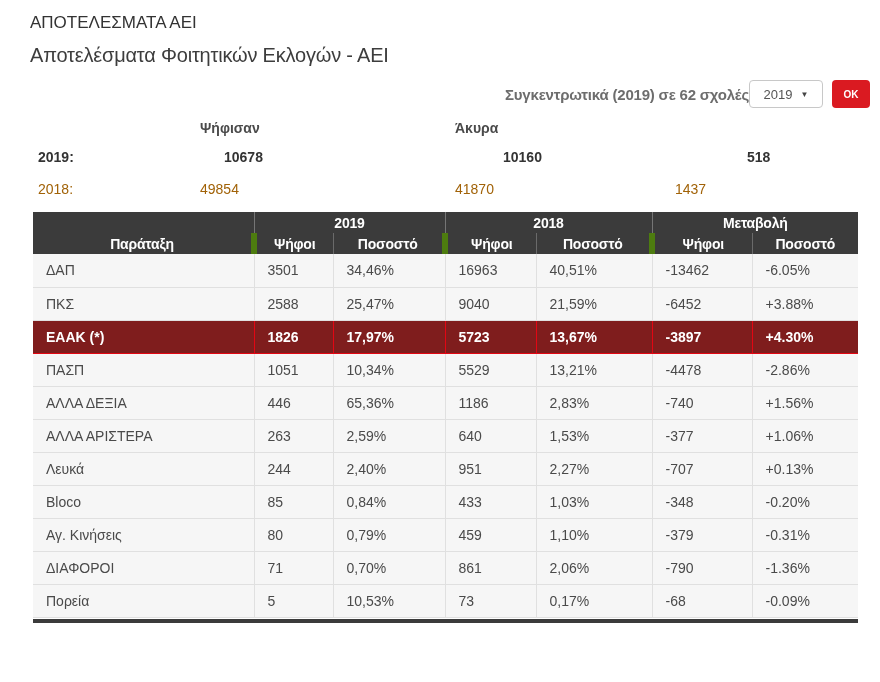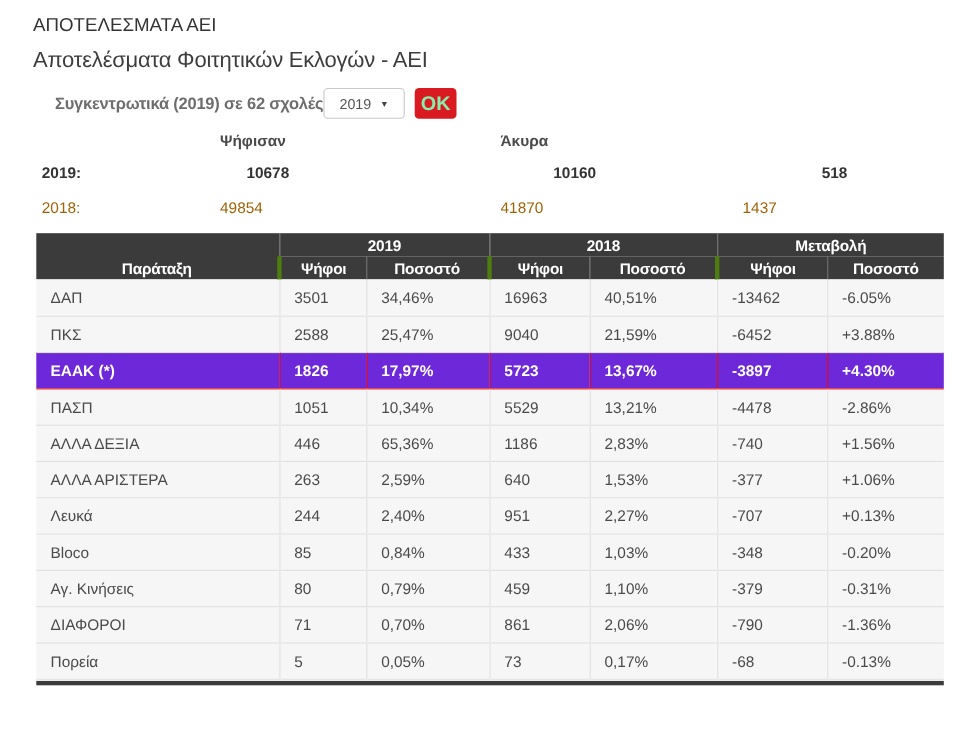--- a/index.html
+++ b/index.html
@@ -24,32 +24,32 @@
   .headline .accent { color:#e30613; }
   .headline a.accent-link {
     color:#e30613; text-decoration:underline; cursor:pointer; font-weight:bold;
   }
   .subtitle {
     margin-top:14px; font-size:20px; font-weight:normal; color:#3d3d3d;
     height:18px; line-height:18px; letter-spacing:-0.2px;
   }
 
   
-  .toolbar { margin-top:16px; display:flex; justify-content:flex-start; align-items:center; height:28px;margin-left:20px; }
+  .toolbar { margin-top:16px; display:flex; justify-content:flex-end; align-items:center; height:28px;margin-left:20px; }
   .summary-title { font-size:15px; font-weight:bold; color:#6d6d6d; letter-spacing:-0.2px; }
   .controls { display:flex; align-items:center; gap:9px; }
   .year-select {
     width:74px; height:28px; background:#ffffff; border:1px solid #c8c8c8;
     border-radius:4px; display:flex; align-items:center; justify-content:center;
     gap:8px; font-size:13px; color:#555; cursor:pointer;
   }
   .year-select .arrow { font-size:8px; color:#444; }
   .ok-btn {
-    width:38px; height:28px; background:#da1a21; color:#86efac; border:none;
-    border-radius:4px; font-size:18px; font-weight:bold; cursor:pointer;
+    width:38px; height:28px; background:#da1a21; color:#ffffff; border:none;
+    border-radius:4px; font-size:10px; font-weight:bold; cursor:pointer;
     font-family:inherit;
   }
 
   
   .summary { margin-top:13px; }
   .summary .srow { display:grid; grid-template-columns:170px 255px 220px 1fr; }
   .summary .shead { height:15px; line-height:15px; margin-bottom:12px; }
   .summary .shead div { font-size:14px; font-weight:bold; color:#4a4a4a; }
   .summary .sdata { height:19px; line-height:19px; margin-bottom:13px; font-size:14px; }
   .summary .sdata.emph, .summary .sdata.emph div { font-weight:bold; color:#333333;gap:24px; }
@@ -57,29 +57,29 @@
   .summary .slabel { padding-left:8px; }
 
   
   table.results { margin-top:2px; margin-left:3px; border-collapse:collapse; table-layout:fixed; width:825px; }
   table.results th {
     background:#3b3b3b; color:#ffffff; font-size:14px; font-weight:bold;
     text-align:center; height:21px; letter-spacing:-0.2px;
   }
   th.group-th { border-left:1px solid #757575; }
   th.sub-th { border-left:1px solid #6a6a6a; }
-  th.sub-th.group-start { border-left:4px solid #4d7c0f; }
+  th.sub-th.group-start { border-left:6px solid #4d7c0f; }
   th.party-th { vertical-align:bottom; padding-bottom:2px; }
   table.results td {
     background:#f6f6f6; height:33px; font-size:14px; color:#4a4a4a;
     padding-left:13px; border-bottom:1px solid #e0e0e0; border-left:1px solid #e0e0e0;
   }
   table.results td:first-child { border-left:none; }
   tr.highlight td {
-    background:#6d28d9; color:#ffffff; font-weight:bold;
+    background:#7f1d1d; color:#ffffff; font-weight:bold;
     border-left-color:#e30613; border-bottom-color:#e30613;
   }
   .next-section-strip {
     margin-left:3px; margin-top:1px; width:825px; height:4px; background:#3b3b3b;
   }
 </style>
 </head>
 <body>
 
 <div class="page">
@@ -235,24 +235,24 @@
           <td>71</td>
           <td>0,70%</td>
           <td>861</td>
           <td>2,06%</td>
           <td>-790</td>
           <td>-1.36%</td>
         </tr>
         <tr>
           <td>Πορεία</td>
           <td>5</td>
-          <td>0,05%</td>
+          <td>10,53%</td>
           <td>73</td>
           <td>0,17%</td>
           <td>-68</td>
-          <td>-0.13%</td>
+          <td>-0.09%</td>
         </tr>
       </tbody>
   </table>
 
   <div class="next-section-strip"></div>
 
 </div>
 
 </body></html>

